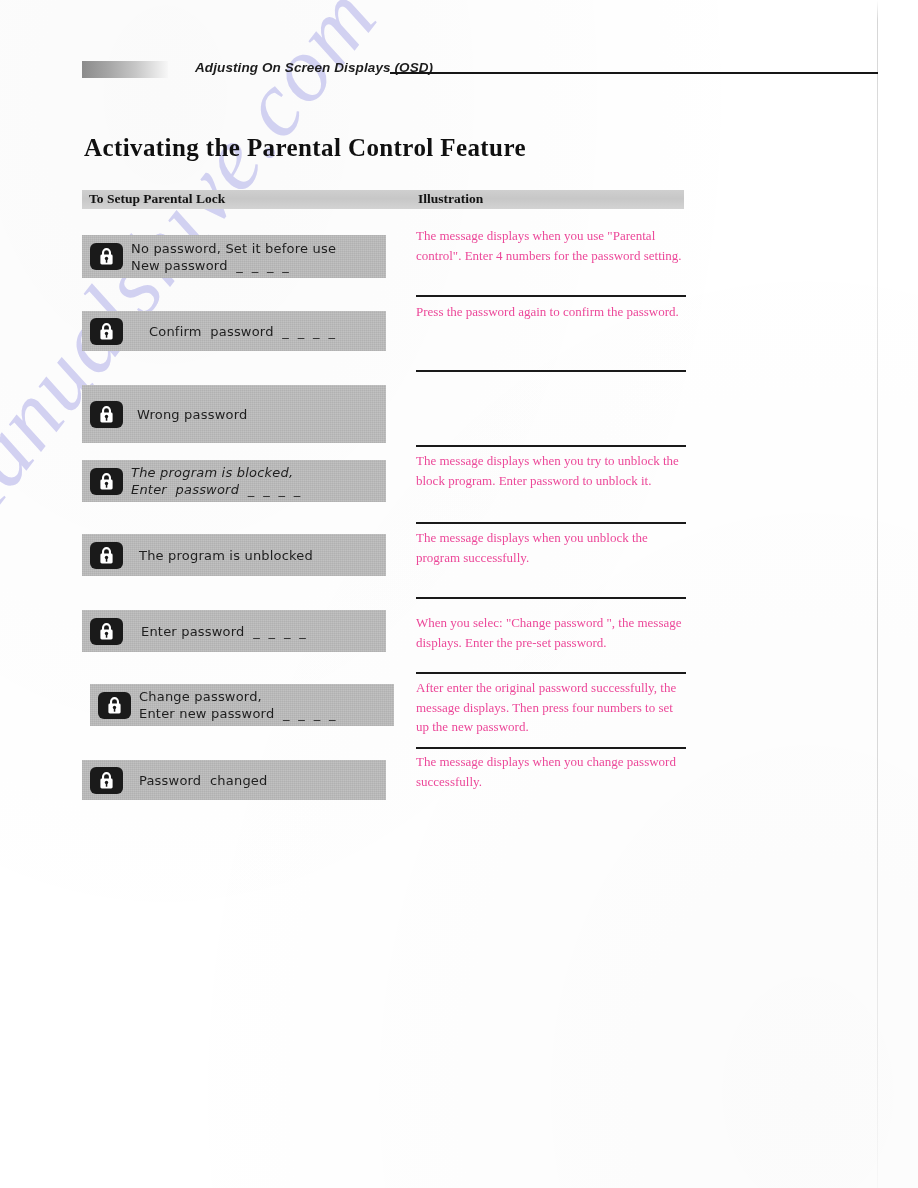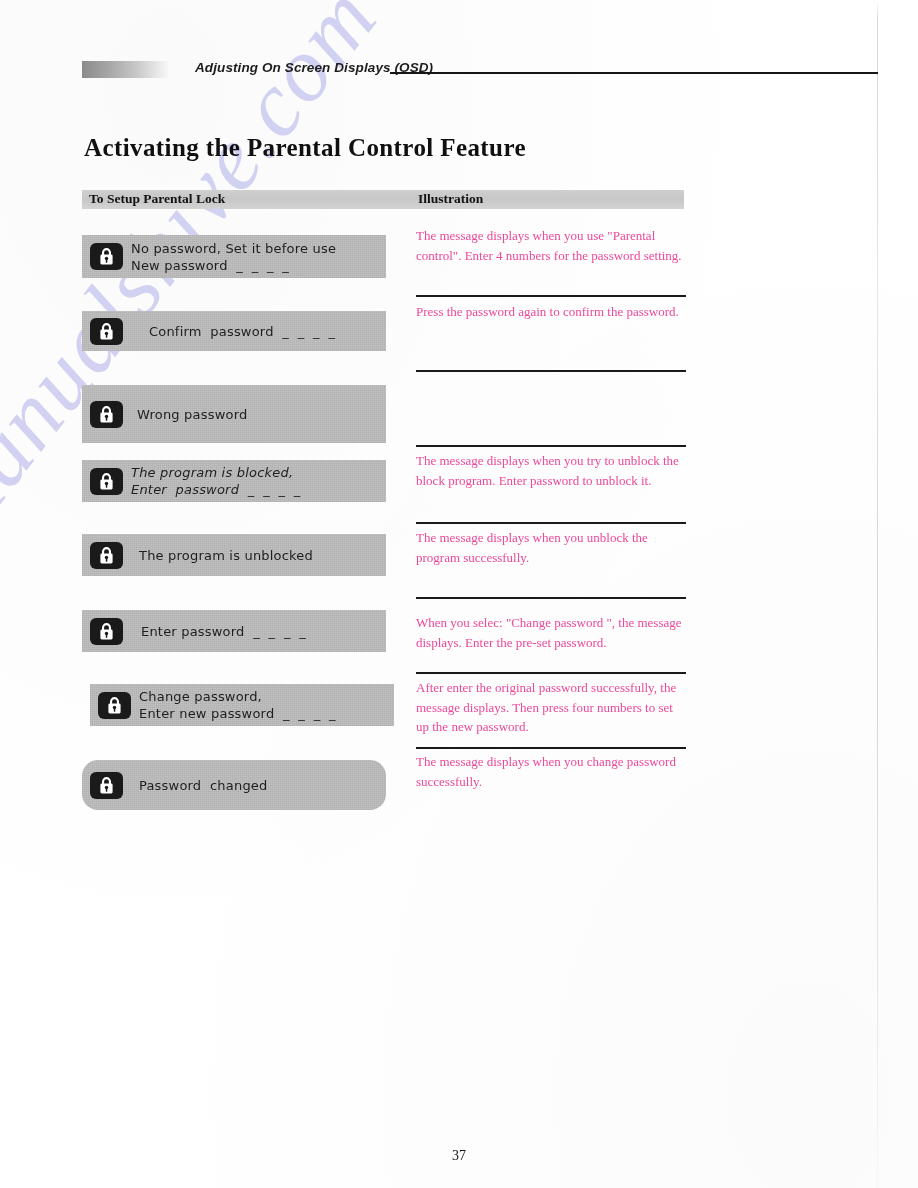--- a/index.html
+++ b/index.html
@@ -314,30 +314,29 @@
         <circle cx="8.5" cy="11.4" r="1.7" fill="#1a1a1a"></circle>
         <rect x="7.8" y="11.6" width="1.5" height="4.1" fill="#1a1a1a"></rect>
       </svg>
     </span>
     <span class="osd-text"><span>Change password,</span><br><span>Enter new password  _  _  _  _</span></span>
   </div>
   <div class="ill" style="top:678px;">After enter the original password successfully, the message displays. Then press four numbers to set up the new password.</div>
 
   <div class="rule" style="top:747px;"></div>
 
-  <div class="osd" style="top:760px; height:50px;border-radius:16px;">
+  <div class="osd" style="top:760px; height:40px;">
     <span class="lock-badge">
       <svg width="17" height="19" viewBox="0 0 17 19" aria-hidden="true">
         <path d="M4 8 V5.6 A4.5 4.5 0 0 1 13 5.6 V8 H10.9 V5.6 a2.4 2.4 0 0 0 -4.8 0 V8 Z" fill="#ffffff"></path>
         <rect x="2.4" y="7.6" width="12.2" height="9.8" rx="1.4" fill="#ffffff"></rect>
         <circle cx="8.5" cy="11.4" r="1.7" fill="#1a1a1a"></circle>
         <rect x="7.8" y="11.6" width="1.5" height="4.1" fill="#1a1a1a"></rect>
       </svg>
     </span>
     <span class="osd-text" style="padding-left:8px;">Password  changed</span>
   </div>
   <div class="ill" style="top:752px;">The message displays when you change password successfully.</div>
 
 
-  <div class="folio">37</div>
 
   <div class="page-edge-right"></div>
 </div>
 
 </body></html>

